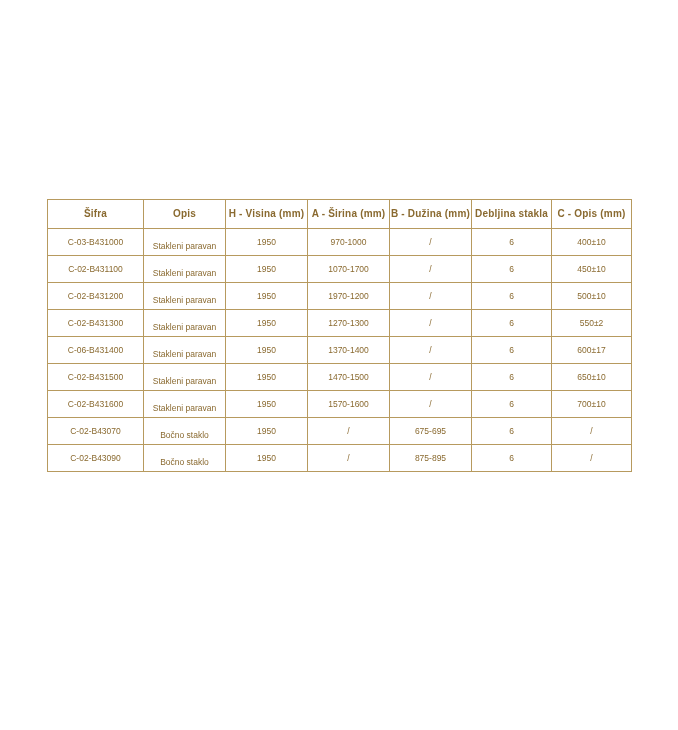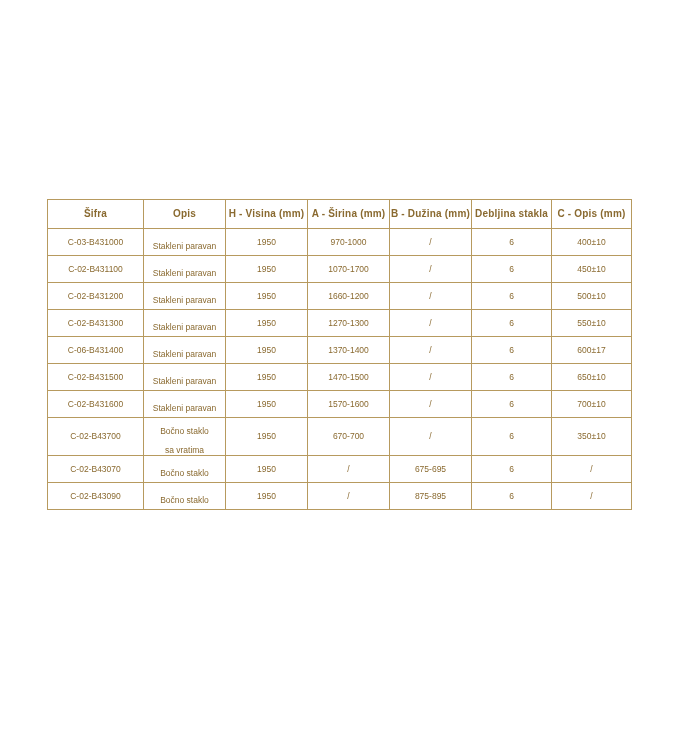--- a/index.html
+++ b/index.html
@@ -111,35 +111,35 @@
         <td>/</td>
         <td>6</td>
         <td>450±10</td>
       </tr>
       <tr>
         <td>C-02-B431200</td>
         <td>
             <span class="cell-two-line">Stakleni paravan</span>
           </td>
         <td>1950</td>
-        <td>1660-1200</td>
+        <td>1970-1200</td>
         <td>/</td>
         <td>6</td>
         <td>500±10</td>
       </tr>
       <tr>
         <td>C-02-B431300</td>
         <td>
             <span class="cell-two-line">Stakleni paravan</span>
           </td>
         <td>1950</td>
         <td>1270-1300</td>
         <td>/</td>
         <td>6</td>
-        <td>550±10</td>
+        <td>550±2</td>
       </tr>
       <tr>
         <td>C-06-B431400</td>
         <td>
             <span class="cell-two-line">Stakleni paravan</span>
           </td>
         <td>1950</td>
         <td>1370-1400</td>
         <td>/</td>
         <td>6</td>
@@ -160,32 +160,20 @@
         <td>C-02-B431600</td>
         <td>
             <span class="cell-two-line">Stakleni paravan</span>
           </td>
         <td>1950</td>
         <td>1570-1600</td>
         <td>/</td>
         <td>6</td>
         <td>700±10</td>
       </tr>
-      <tr class="tall">
-        <td>C-02-B43700</td>
-        <td>
-          <span class="cell-two-line">Bočno staklo</span>
-          <span class="cell-two-line">sa vratima</span>
-        </td>
-        <td>1950</td>
-        <td>670-700</td>
-        <td>/</td>
-        <td>6</td>
-        <td>350±10</td>
-      </tr>
       <tr>
         <td>C-02-B43070</td>
         <td>
             <span class="cell-two-line">Bočno staklo</span>
           </td>
         <td>1950</td>
         <td>/</td>
         <td>675-695</td>
         <td>6</td>
         <td>/</td>

